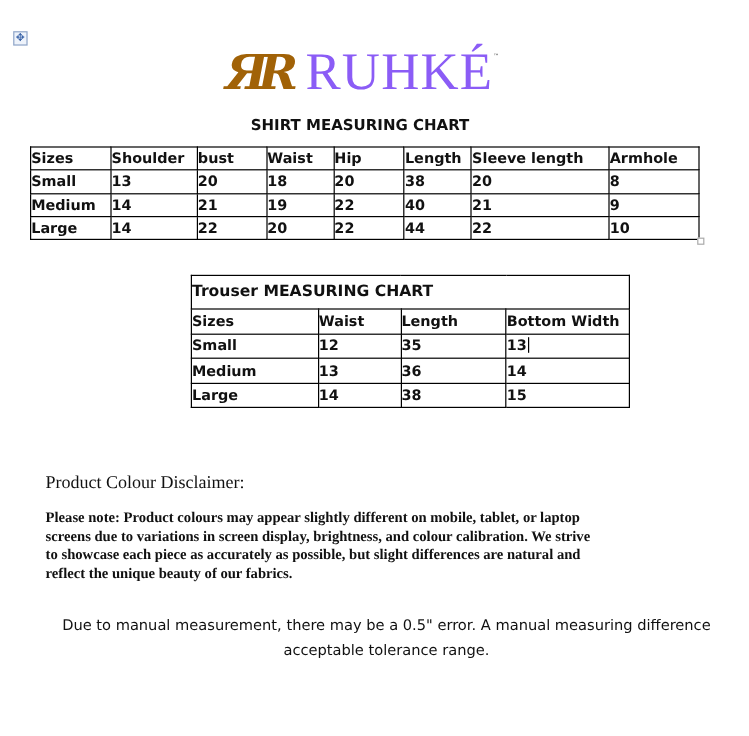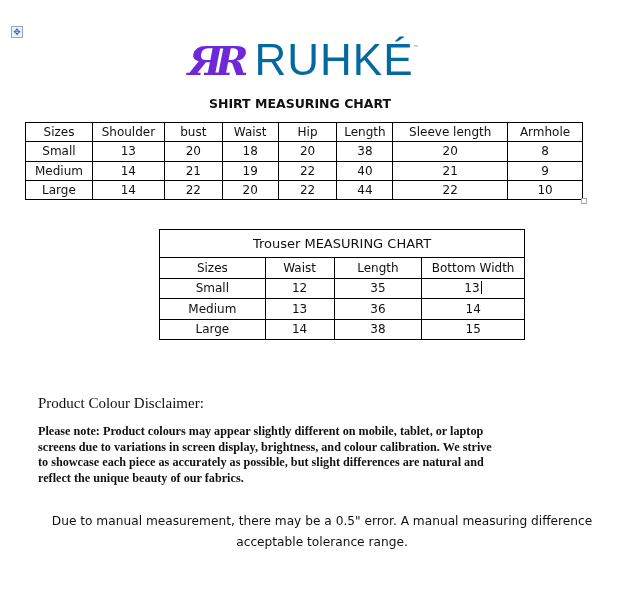--- a/index.html
+++ b/index.html
@@ -1,25 +1,25 @@
 <!DOCTYPE html>
 <html><head>
 <meta charset="utf-8">
 <style>
   * { box-sizing: border-box; margin: 0; padding: 0; }
   html, body { width: 624px; height: 613px; background: #ffffff; overflow: hidden; }
   body { position: relative; font-family: "DejaVu Sans", sans-serif; color: #111; }
   .move-handle { position: absolute; left: 11px; top: 26px; width: 12px; height: 12px; border: 1px solid #8fa6c8; background: #eef3fb; font-size: 9px; line-height: 10px; text-align: center; color: #3a63a8; }
   .logo { position: absolute; left: 188px; top: 38px; width: 240px; height: 44px; display: flex; align-items: center; }
-  .logo-mark { font-family: "DejaVu Serif", serif; font-size: 40px; font-weight: bold; color: #6d28d9; letter-spacing: -8px; font-style: italic; margin-right: 14px; }
-  .logo-text { font-family: Liberation Sans, sans-serif; font-size: 44px; color: #0369a1; letter-spacing: 1px; line-height: 44px; }
+  .logo-mark { font-family: "DejaVu Serif", serif; font-size: 40px; font-weight: bold; color: #a16207; letter-spacing: -8px; font-style: italic; margin-right: 14px; }
+  .logo-text { font-family: Liberation Serif, serif; font-size: 44px; color: #8b5cf6; letter-spacing: 1px; line-height: 44px; }
   .logo-tm { font-size: 5px; align-self: flex-start; margin-top: 6px; color: #444; }
   .title { position: absolute; left: 0; width: 600px; top: 96px; text-align: center; font-family: "DejaVu Sans", sans-serif; font-weight: bold; font-size: 12.5px; }
   table { border-collapse: collapse; position: absolute; font-family: "DejaVu Sans", sans-serif; font-weight: bold; font-size: 12px; }
-  td, th { border: 1.5px solid #000; text-align: center; padding: 0; font-weight: normal; }
+  td, th { border: 1.5px solid #000; text-align: left; padding: 0; font-weight: bold; }
   .shirt { left: 25px; top: 122px; width: 558px; }
   .shirt tr { height: 19.25px; }
   .trouser { left: 159px; top: 229px; width: 366px; }
   .trouser tr { height: 20.5px; }
   .trouser .caption-row { height: 28px; }
   .trouser .caption-row td { font-size: 13px; }
   .resize-handle { position: absolute; left: 581px; top: 198px; width: 6px; height: 6px; border: 1px solid #aaa; background: #fff; }
   .cursor { display: inline-block; width: 1.5px; height: 13px; background: #000; vertical-align: -2px; margin-left: 1px; }
   .disc-title { position: absolute; left: 38px; top: 376px; font-family: "Liberation Serif", serif; font-weight: normal; font-size: 15px; margin-top: 19px; }
   .disc-body { position: absolute; left: 38px; top: 424px; width: 520px; font-family: "Liberation Serif", serif; font-weight: bold; font-size: 12.2px; line-height: 15.5px; }

